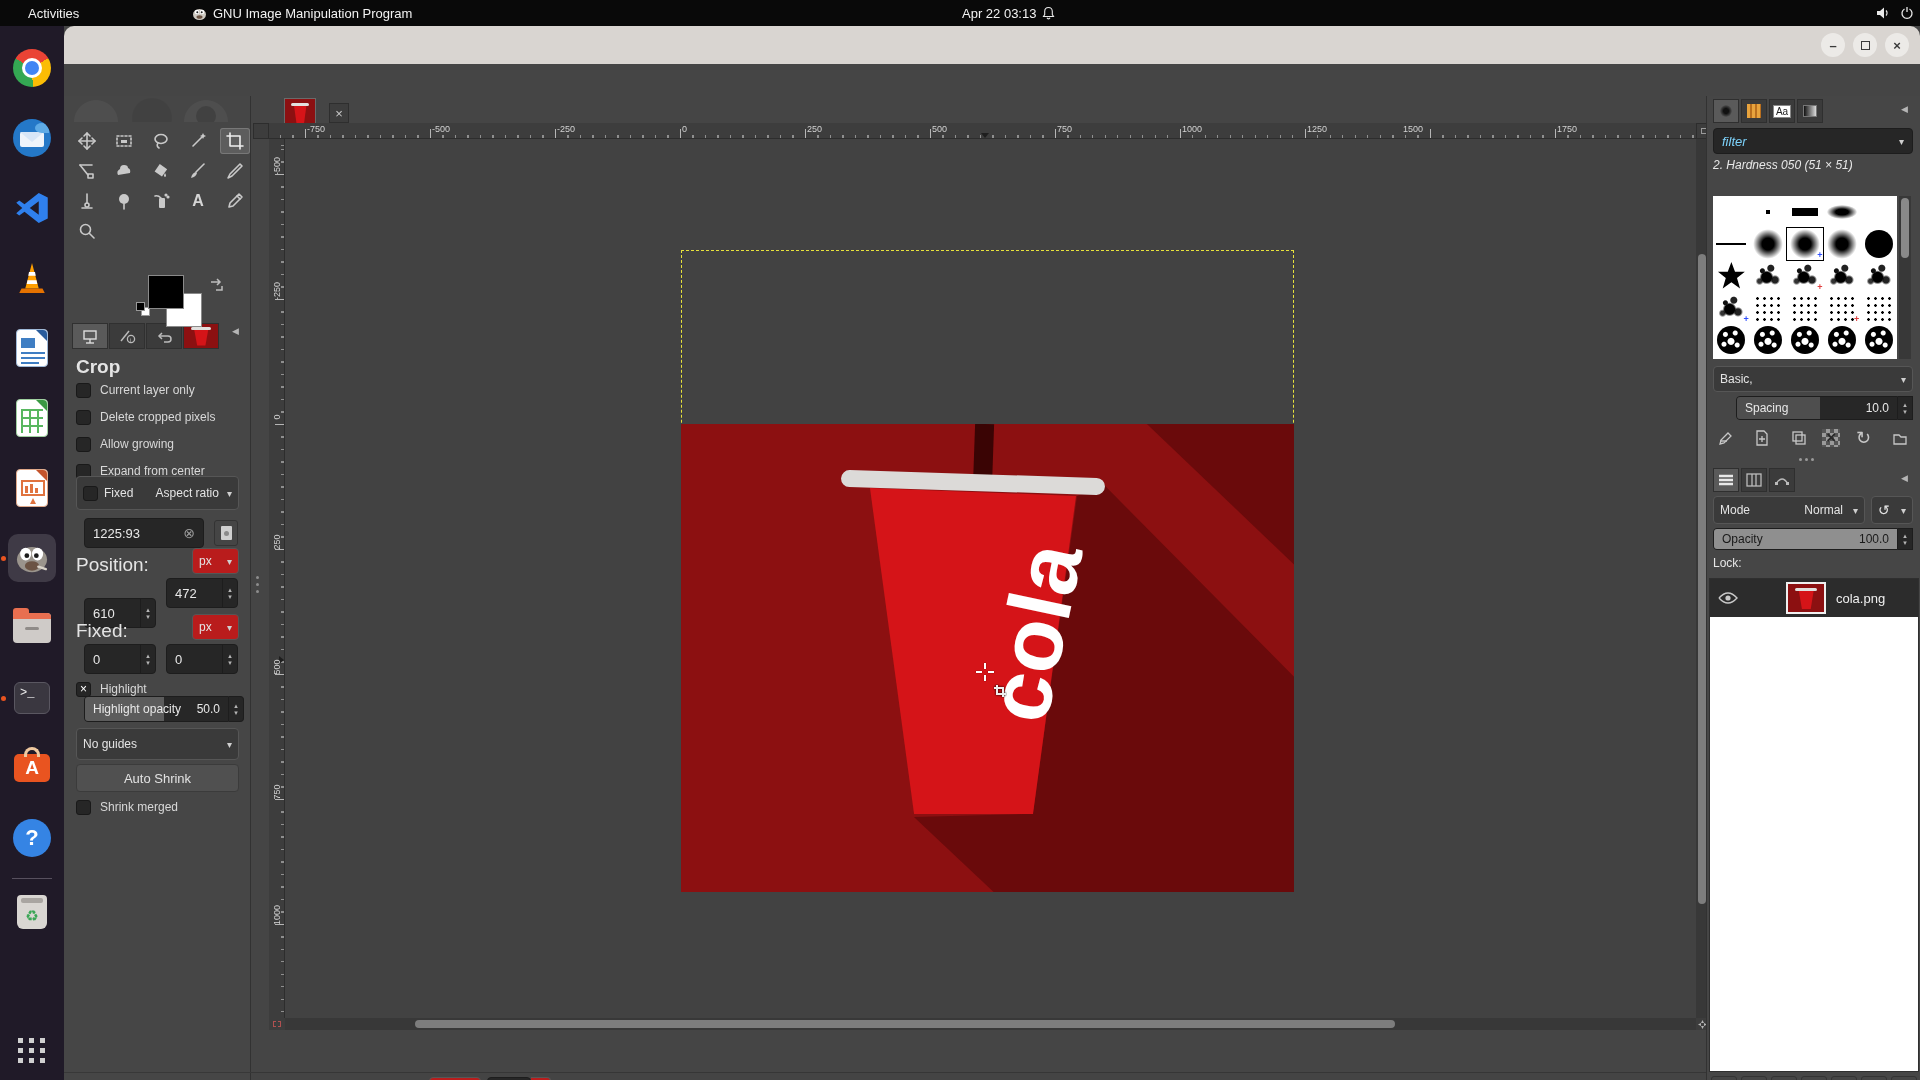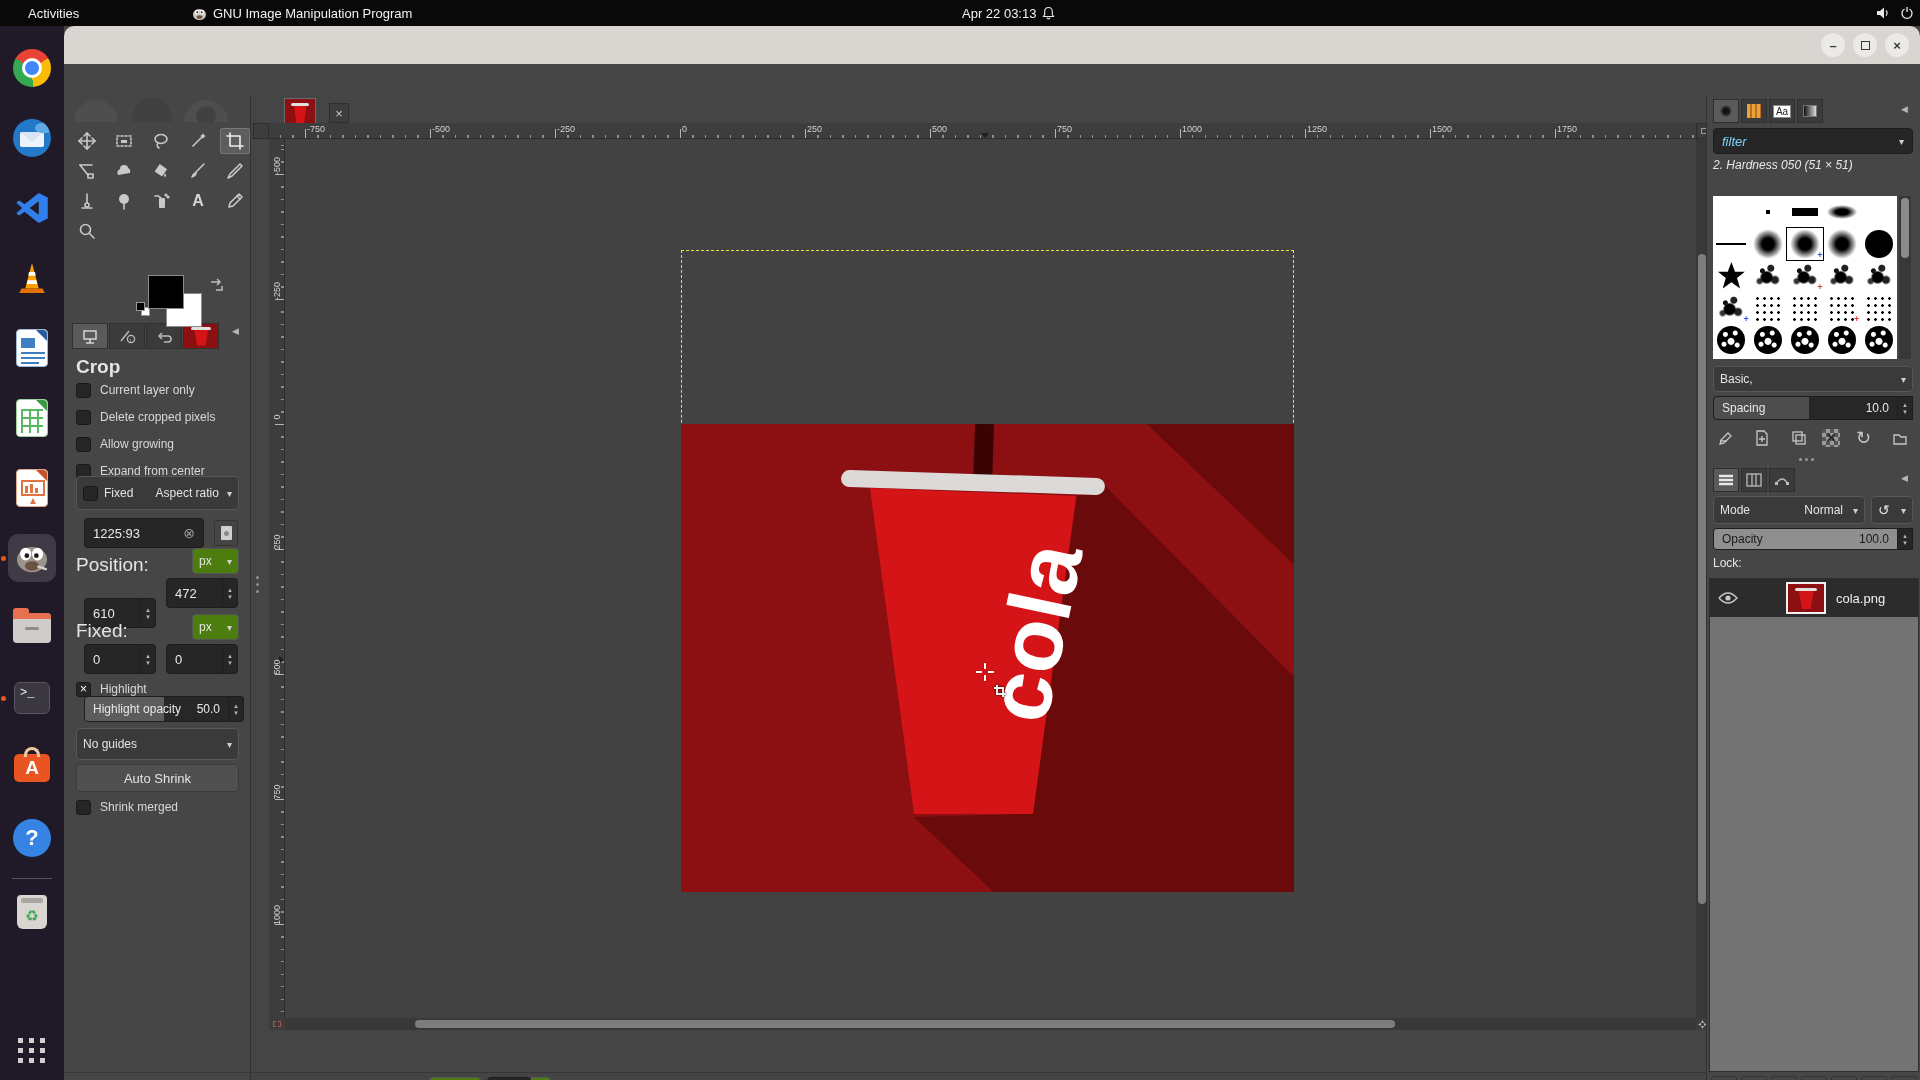--- a/index.html
+++ b/index.html
@@ -30,21 +30,21 @@
   .tool svg{stroke:#c9c9c9;fill:none;stroke-width:1.6;stroke-linecap:round;stroke-linejoin:round;}
   .swatch{position:absolute;border:1px solid #8a8a8a;}
   .opt-tab{position:absolute;top:227px;width:36px;height:26px;background:#3b3b3b;display:flex;align-items:center;justify-content:center;border:1px solid #303030;}
   .opt-tab.active{background:#5a5a5a;}
   .lbl{color:#e4e4e4;font-size:19px;}
   .lbl-sm{color:#d8d8d8;font-size:12px;}
   .cb-row{position:absolute;left:12px;display:flex;align-items:center;gap:9px;height:22px;}
   .cb{width:15px;height:15px;border-radius:3px;background:#262626;border:1px solid #191919;color:#fff;font-size:12px;line-height:13px;text-align:center;}
   .entry{background:#262626;border:1px solid #1d1d1d;border-radius:4px;color:#e8e8e8;font-size:13px;display:flex;align-items:center;}
   .spincol{margin-left:auto;width:15px;height:100%;border-left:1px solid #1d1d1d;display:flex;flex-direction:column;align-items:center;justify-content:center;color:#b5b5b5;font-size:7px;line-height:7px;}
-  .ddown{background:#4d7c0f;border:1px solid #565656;border-radius:4px;color:#e4e4e4;font-size:12px;display:flex;align-items:center;padding:0 6px;gap:6px;}
+  .ddown{background:#b91c1c;border:1px solid #565656;border-radius:4px;color:#e4e4e4;font-size:12px;display:flex;align-items:center;padding:0 6px;gap:6px;}
   .chev{margin-left:auto;color:#cfcfcf;font-size:10px;}
   .slider{position:relative;background:#272727;border:1px solid #1d1d1d;border-radius:4px 0 0 4px;overflow:hidden;color:#e8e8e8;font-size:12px;}
   .slider .fill{position:absolute;left:0;top:0;bottom:0;background:#5c5c5c;}
   .slider .txt{position:absolute;left:8px;top:50%;transform:translateY(-50%);}
   .slider .val{position:absolute;right:8px;top:50%;transform:translateY(-50%);}
   .btn{background:#505050;border:1px solid #3b3b3b;border-radius:4px;color:#e2e2e2;font-size:13px;display:flex;align-items:center;justify-content:center;}
   .footicon{color:#c7c7c7;font-size:17px;display:flex;align-items:center;justify-content:center;width:26px;height:24px;}
   
   #tabstrip{left:187px;top:70px;width:1455px;height:27px;background:#454545;}
   .mini-cola{position:relative;background:#8c1011;overflow:hidden;}
@@ -547,21 +547,21 @@
         <span class="rlabel" style="left: 538px; top: 1px;">250</span>
         <i style="position: absolute; left: 536px; bottom: 0px; width: 1px; height: 9px; background: rgb(181, 181, 181);"></i>
         <span class="rlabel" style="left: 663px; top: 1px;">500</span>
         <i style="position: absolute; left: 661px; bottom: 0px; width: 1px; height: 9px; background: rgb(181, 181, 181);"></i>
         <span class="rlabel" style="left: 788px; top: 1px;">750</span>
         <i style="position: absolute; left: 786px; bottom: 0px; width: 1px; height: 9px; background: rgb(181, 181, 181);"></i>
         <span class="rlabel" style="left: 913px; top: 1px;">1000</span>
         <i style="position: absolute; left: 911px; bottom: 0px; width: 1px; height: 9px; background: rgb(181, 181, 181);"></i>
         <span class="rlabel" style="left: 1038px; top: 1px;">1250</span>
         <i style="position: absolute; left: 1036px; bottom: 0px; width: 1px; height: 9px; background: rgb(181, 181, 181);"></i>
-        <span class="rlabel" style="left: 1163px; top: 1px;">1500</span>
+        <span class="rlabel" style="left: 1134px; top: 1px;">1500</span>
         <i style="position: absolute; left: 1161px; bottom: 0px; width: 1px; height: 9px; background: rgb(181, 181, 181);"></i>
         <span class="rlabel" style="left: 1288px; top: 1px;">1750</span>
         <i style="position: absolute; left: 1286px; bottom: 0px; width: 1px; height: 9px; background: rgb(181, 181, 181);"></i>
       </div>
     <div class="abs" id="vruler">
       <div class="abs" style="left:10px;top:517px;width:0;height:0;border-top:4px solid transparent;border-bottom:4px solid transparent;border-left:5px solid #1e1e1e;"></div>
     <span class="rlabel" style="left: 0px; top: 23px; width: 16px; text-align: center; transform: rotate(-90deg); transform-origin: center center; display: inline-block;">-500</span>
         <i style="position: absolute; top: 35px; right: 0px; height: 1px; width: 9px; background: rgb(181, 181, 181);"></i>
         <span class="rlabel" style="left: 0px; top: 148px; width: 16px; text-align: center; transform: rotate(-90deg); transform-origin: center center; display: inline-block;">-250</span>
         <i style="position: absolute; top: 160px; right: 0px; height: 1px; width: 9px; background: rgb(181, 181, 181);"></i>
@@ -720,21 +720,21 @@
         </div>
       <div class="abs" style="left:192px;top:100px;width:12px;height:163px;background:#383838;">
           <div style="position:absolute;left:2px;top:2px;width:8px;height:60px;background:#8a8a8a;border-radius:4px;"></div>
         </div>
 
       <div class="abs ddown" style="left:6px;top:270px;width:200px;height:26px;background:#3a3a3a;">
           <span>Basic,</span>
           <span class="chev">▾</span>
         </div>
       <div class="abs" style="left:6px;top:300px;width:200px;height:24px;display:flex;">
-        <div class="slider" style="flex:1;">
+        <div class="slider" style="flex:1;margin-left:23px;">
           <div class="fill" style="width:52%;background:#4e4e4e;"></div>
           <span class="txt">Spacing</span>
           <span class="val">10.0</span>
         </div>
         <span class="spincol" style="background:#262626;border:1px solid #1d1d1d;border-left:none;">
             <span>▴</span>
             <span>▾</span>
           </span>
       </div>
       <div class="abs" style="left:6px;top:330px;width:200px;display:flex;justify-content:space-between;">
@@ -822,21 +822,21 @@
             <path d="M6 9 q-3 1 -4 5 q4-1 5-4 z" fill="#c9c9c9"></path>
           </svg>
         <svg width="16" height="16" viewBox="0 0 16 16">
             <line x1="8" y1="2" x2="8" y2="14" stroke="#c9c9c9" stroke-width="1.4"></line>
             <line x1="2" y1="8" x2="14" y2="8" stroke="#c9c9c9" stroke-width="1.4"></line>
             <path d="M6 4 8 2 10 4 M6 12 8 14 10 12 M4 6 2 8 4 10 M12 6 14 8 12 10" fill="none" stroke="#c9c9c9" stroke-width="1.4"></path>
           </svg>
         <div class="checker" style="width:16px;height:16px;"></div>
       </div>
 
-      <div class="abs" style="left:2px;top:482px;width:210px;height:494px;background:#737373;border:1px solid #2f2f2f;">
+      <div class="abs" style="left:2px;top:482px;width:210px;height:494px;background:#ffffff;border:1px solid #2f2f2f;">
         <div style="position:relative;width:100%;height:38px;background:#2c2c2c;display:flex;align-items:center;">
           <svg style="margin-left:8px;" width="20" height="14" viewBox="0 0 20 14">
               <path d="M1 7 q9-10 18 0 q-9 10 -18 0" fill="none" stroke="#c9c9c9" stroke-width="1.4"></path>
               <circle cx="10" cy="7" r="2.6" fill="#c9c9c9"></circle>
             </svg>
           <div class="mini-cola" style="width:40px;height:32px;margin-left:48px;border:2px solid #f0f0f0;">
               <div class="mc-cup"></div>
               <div class="mc-lid"></div>
             </div>
           <span style="margin-left:10px;color:#efefef;font-size:13px;">cola.png</span>

